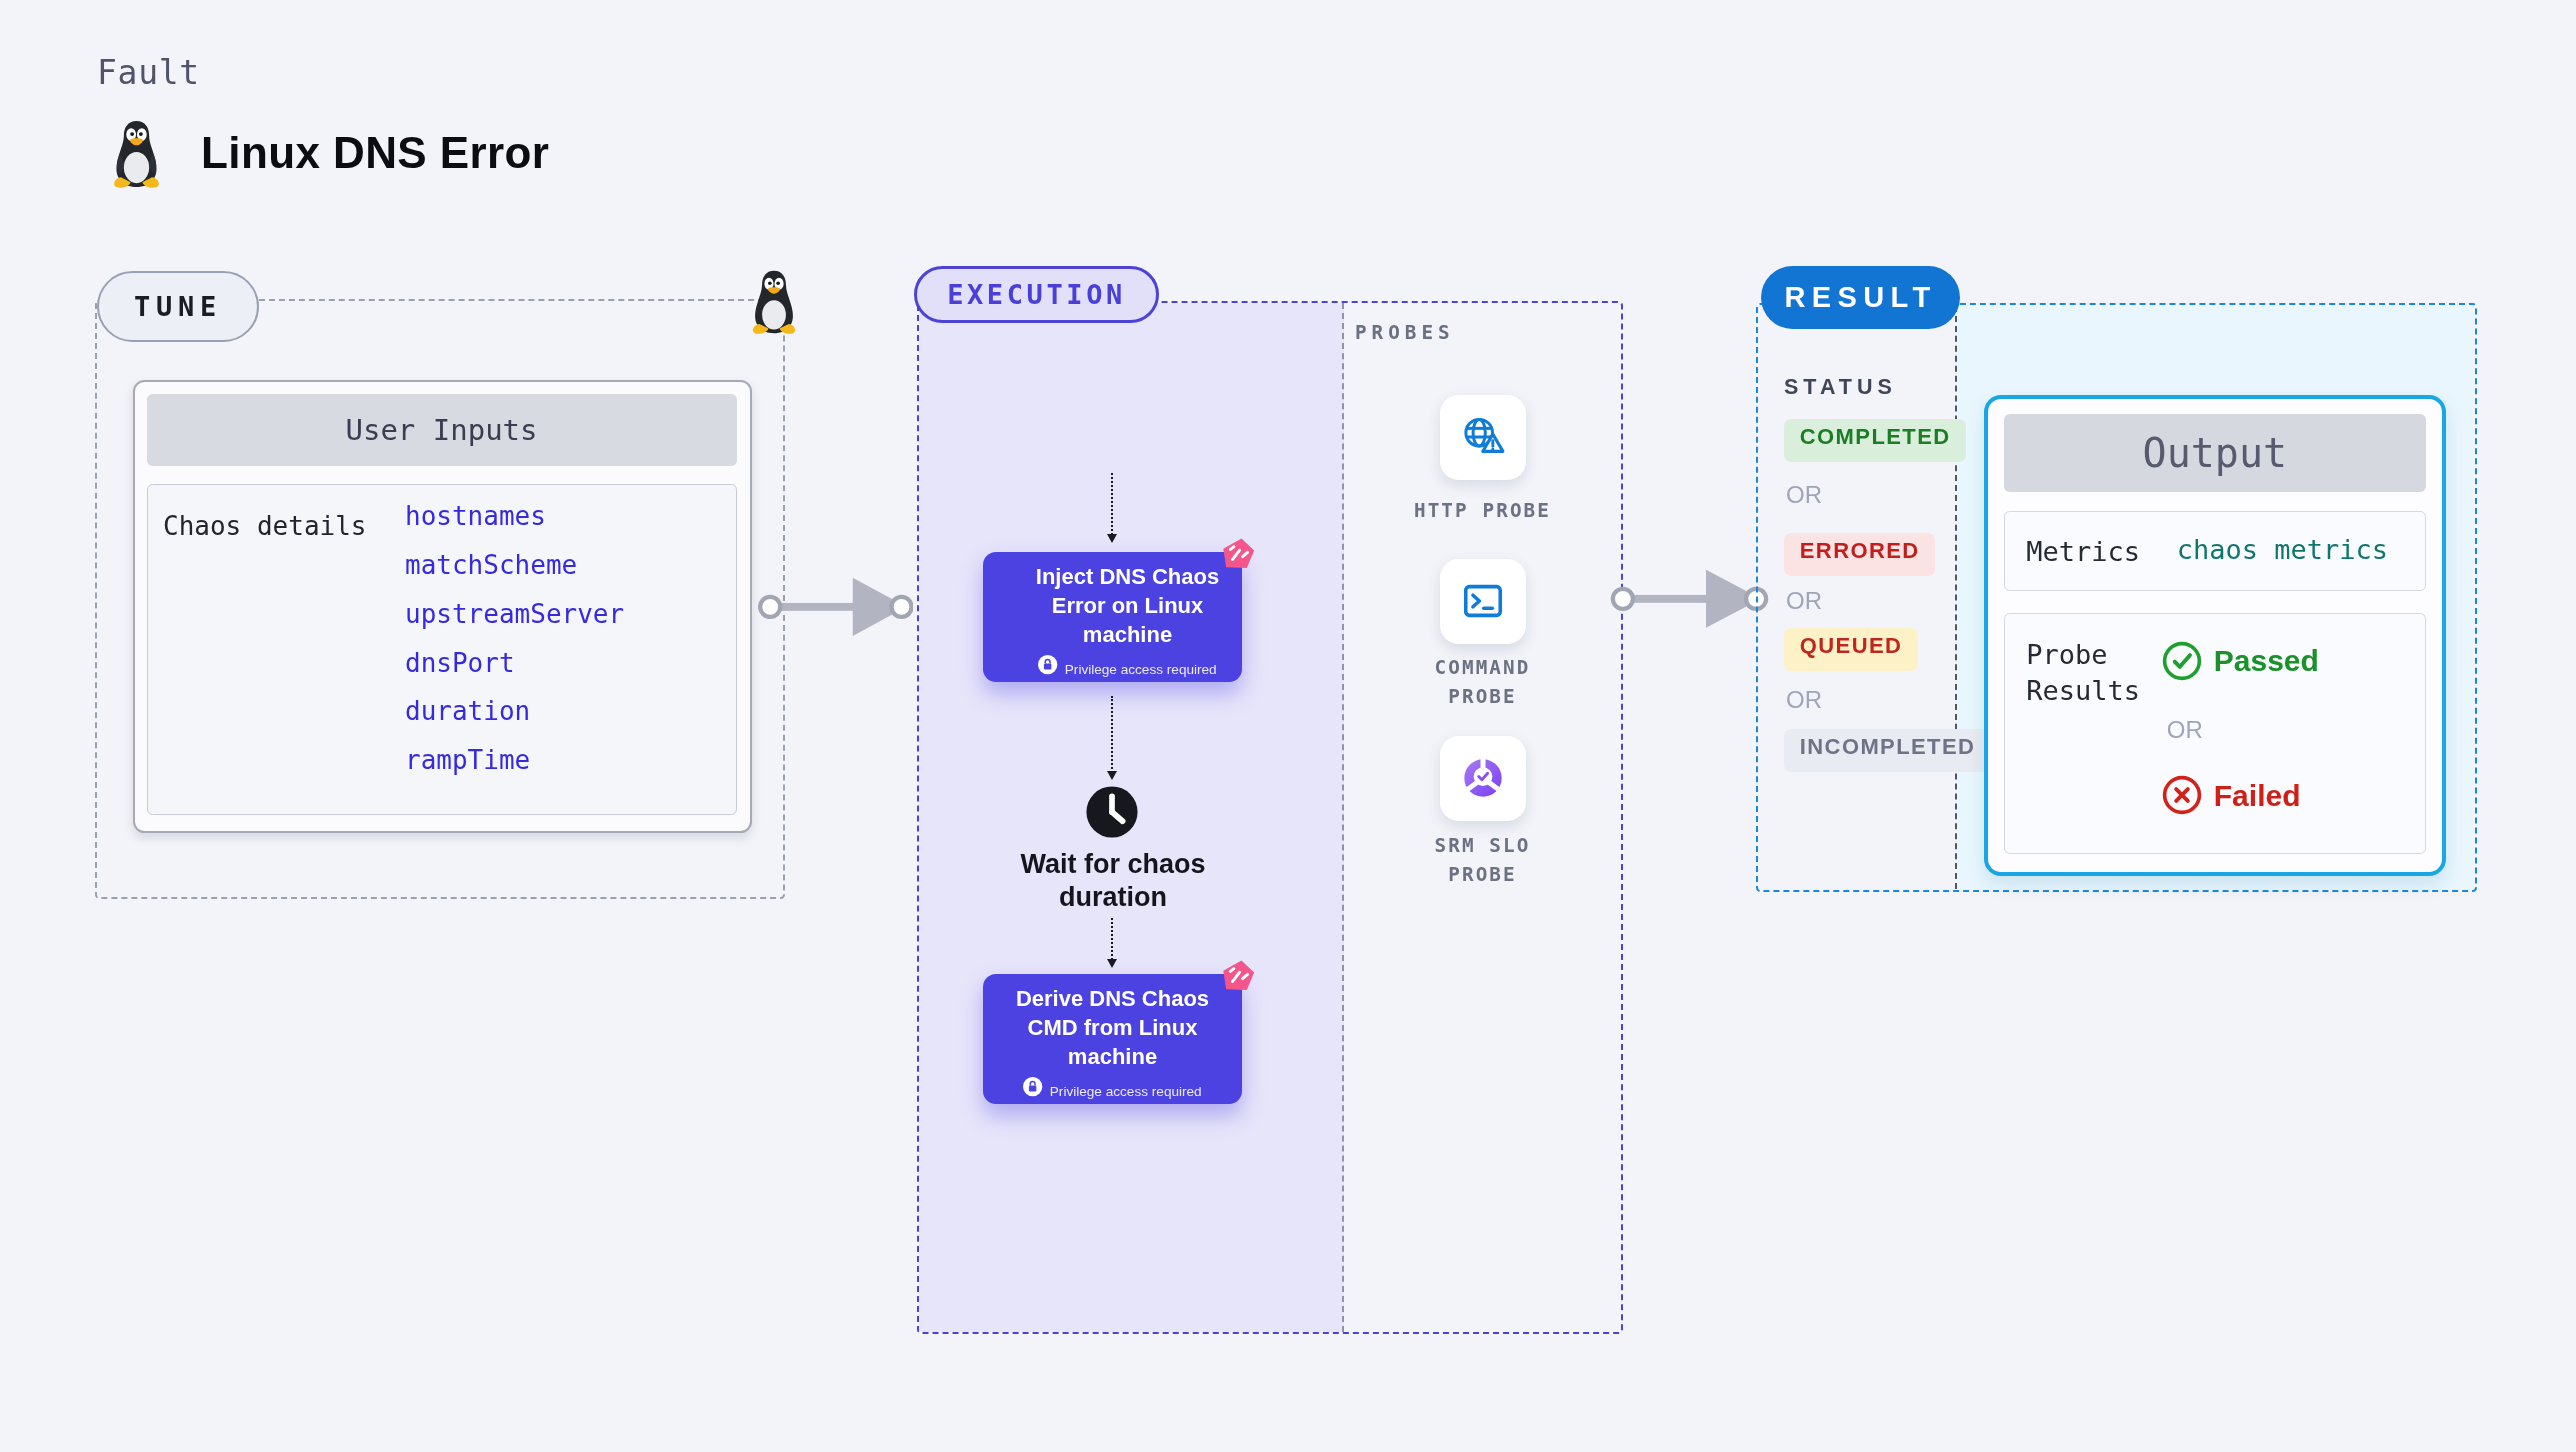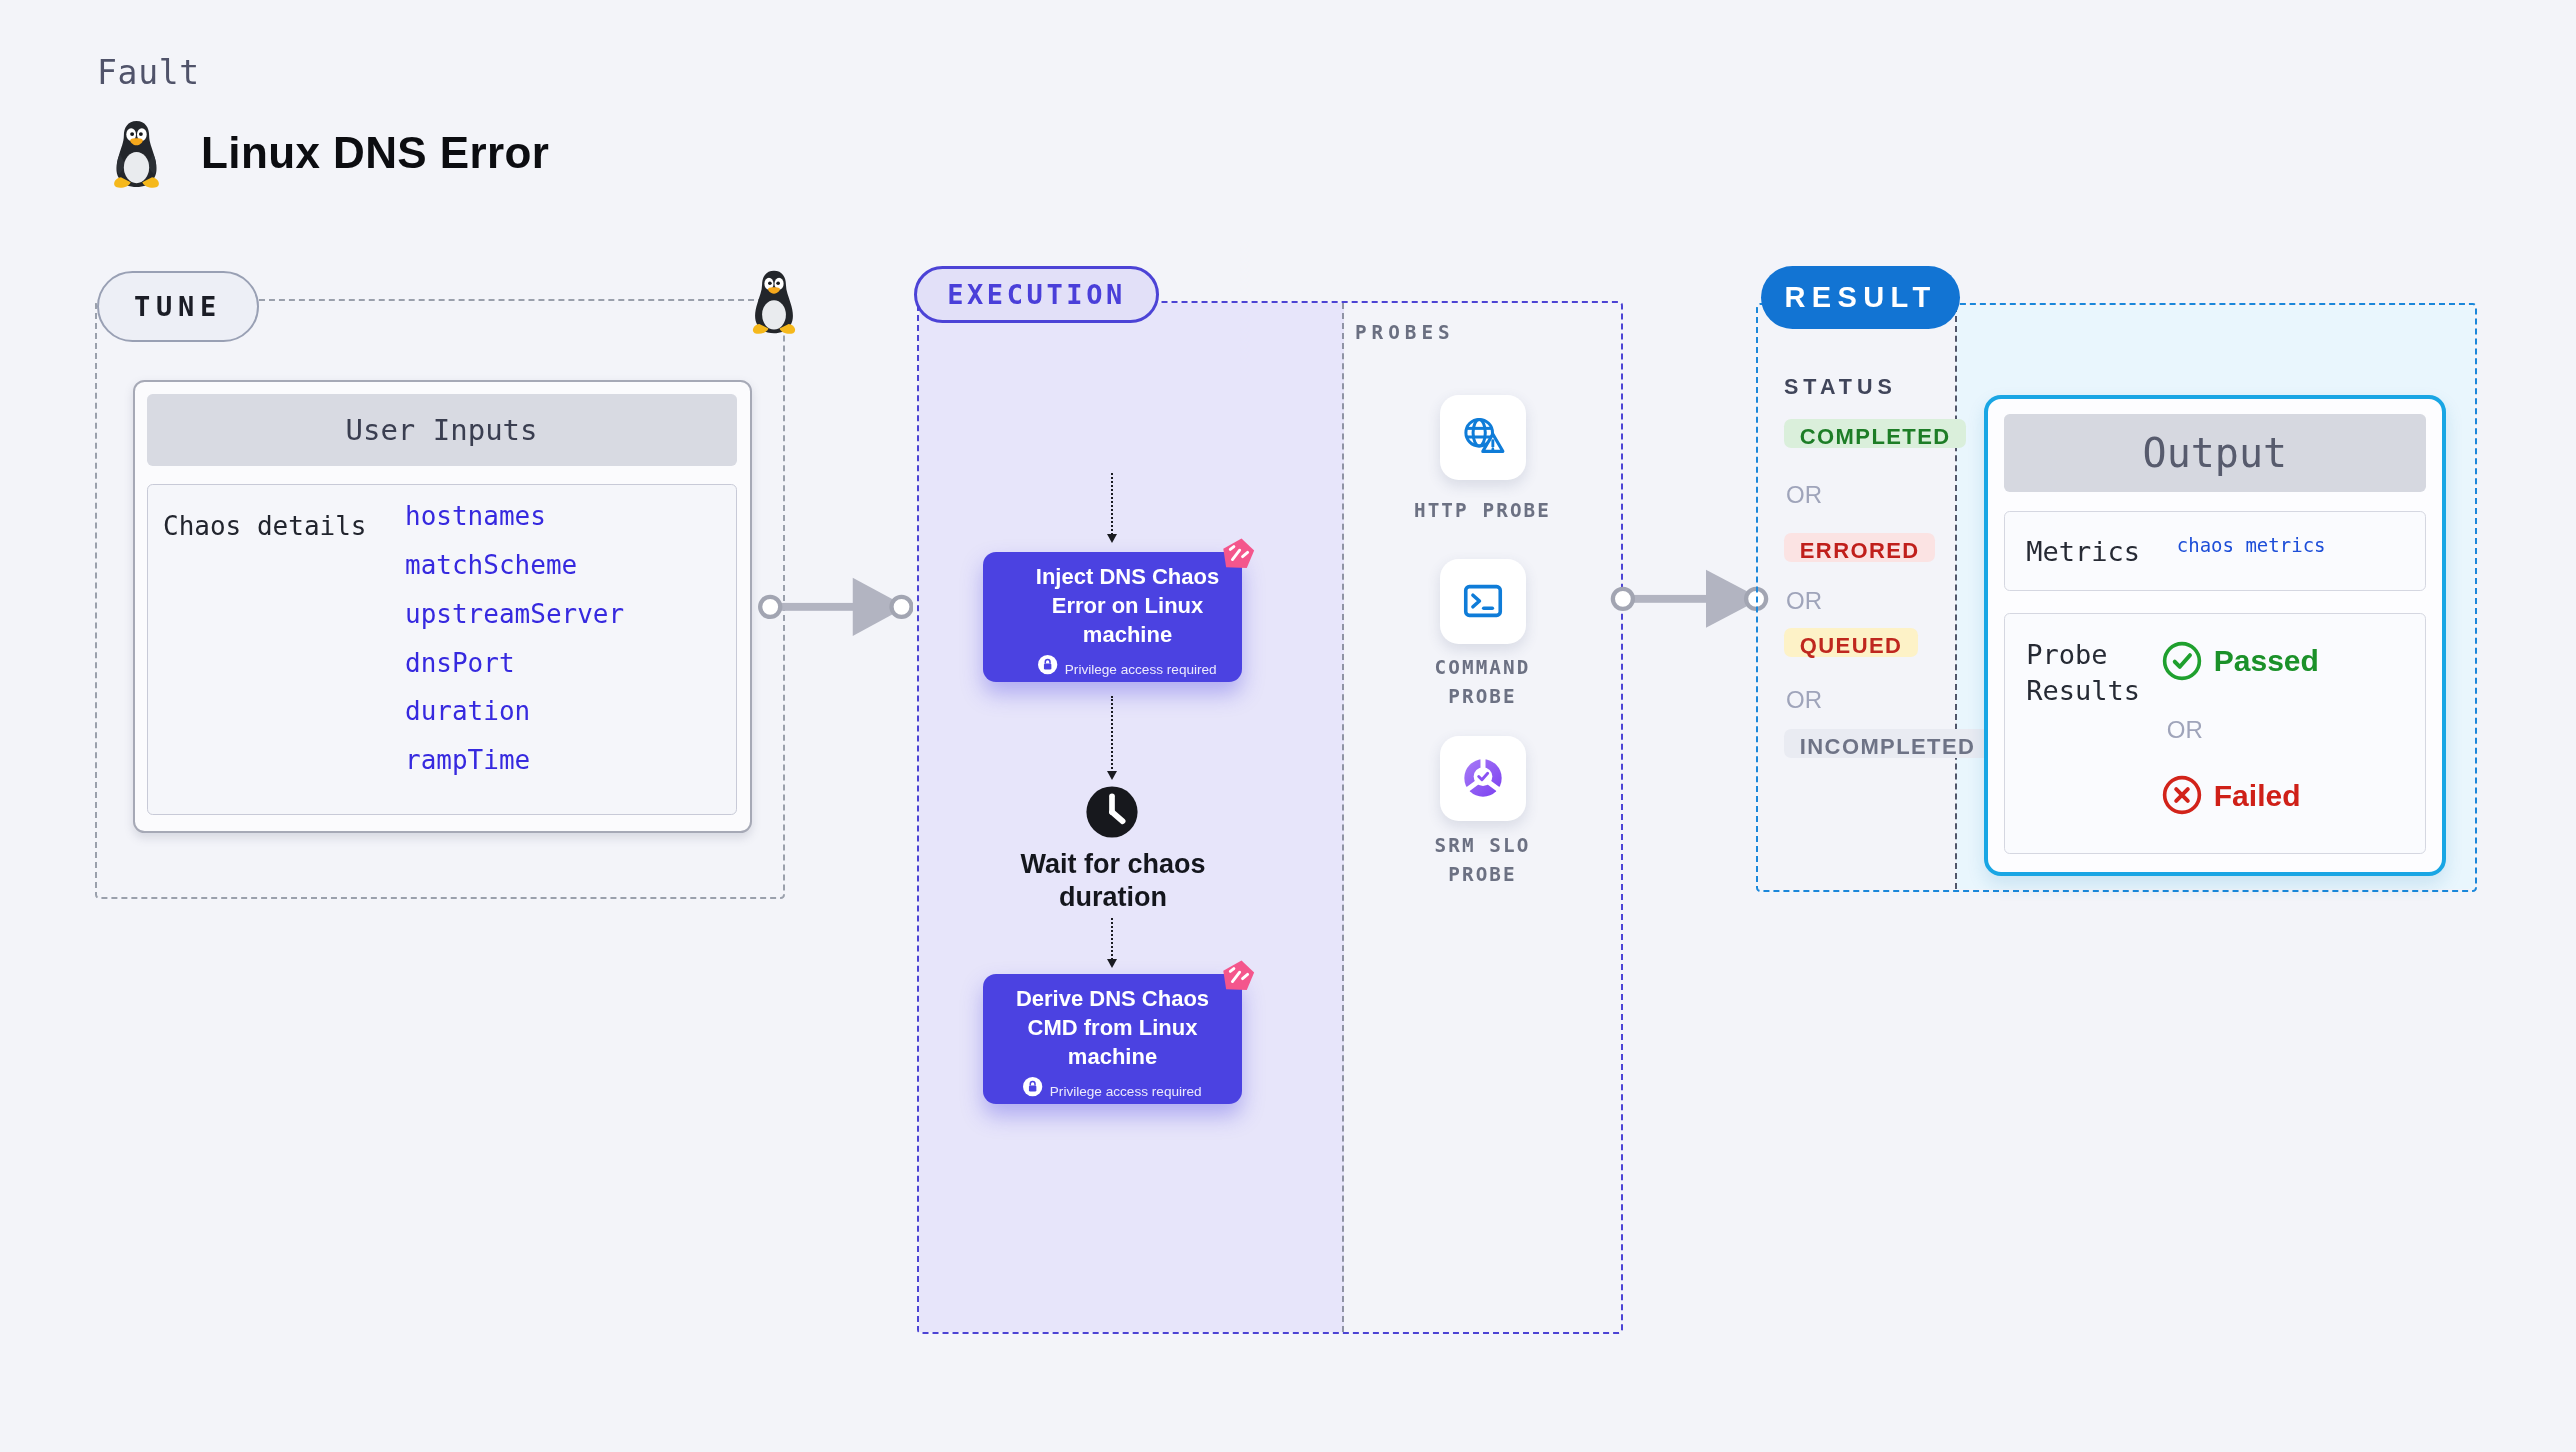--- a/index.html
+++ b/index.html
@@ -51,33 +51,33 @@
   .probe-card{left:1440px;width:86px;height:85px;background:#ffffff;border-radius:18.6px;
               box-shadow:0 5.7px 14.3px rgba(60,70,110,.14);display:flex;align-items:center;justify-content:center;}
   .probe-label{left:1368px;width:229px;text-align:center;font-size:19.3px;font-weight:bold;
                letter-spacing:2.1px;line-height:29px;color:#6c7183;}
 
   
   .result-box{left:1756px;top:303px;width:721px;height:589px;border:2.9px dashed #1a87da;border-radius:4.3px;box-sizing:border-box;}
   .result-fill{left:1956px;top:306px;width:518px;height:583px;background:#e9f6fd;}
   .result-divider{left:1955px;top:306px;width:0;height:583px;border-left:2.1px dashed #51566a;}
   .status-heading{left:1784px;top:375px;font-size:21.5px;font-weight:bold;letter-spacing:5px;color:#40455a;}
-  .status-badge{left:1784px;height:29px;line-height:36px;padding:0 15.8px;border-radius:7.2px;
+  .status-badge{left:1784px;height:43px;line-height:36px;padding:0 15.8px;border-radius:7.2px;
                 font-size:22px;font-weight:bold;letter-spacing:1.4px;display:inline-block;}
   .or-label{left:1786px;font-size:24px;color:#9fa4ba;}
 
   .output-card{left:1984px;top:395px;width:462px;height:481px;background:#fdfdff;border:4.3px solid #19a6e4;
                border-radius:17px;box-sizing:border-box;box-shadow:0 8.6px 18.6px rgba(20,120,180,.14);}
   .out-header{left:15.8px;top:15px;width:422px;height:78px;background:#d6d8e0;border-radius:5.7px;
               display:flex;align-items:center;justify-content:center;font-size:40px;color:#575b6d;}
   .out-row{left:15.8px;width:422px;background:#fafbfe;border:1.4px solid #d5d7e1;border-radius:5.7px;box-sizing:border-box;}
   .metrics-row{top:112px;height:80px;}
   .probe-row{top:214px;height:241px;}
   .out-label{font-size:27px;color:#262a34;line-height:36px;}
-  .metrics-value{font-size:19px;color:#1d4ed8;cursor:pointer;}
+  .metrics-value{font-size:27px;color:#0f766e;cursor:pointer;}
   .passed-text{font-size:30px;font-weight:bold;color:#1b9129;}
   .failed-text{font-size:30px;font-weight:bold;color:#cf2018;}
   .or-small{font-size:24px;color:#9fa4ba;}
 </style>
 </head>
 <body>
 
 <div class="stage">
 
   <div class="abs mono kicker">Fault</div>

